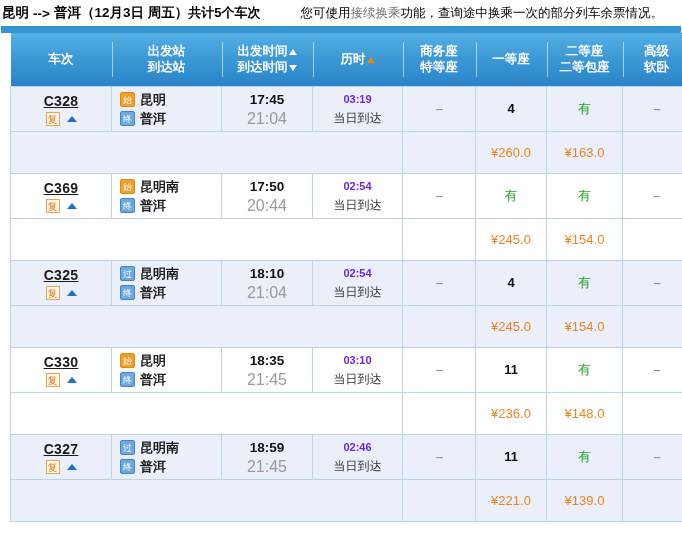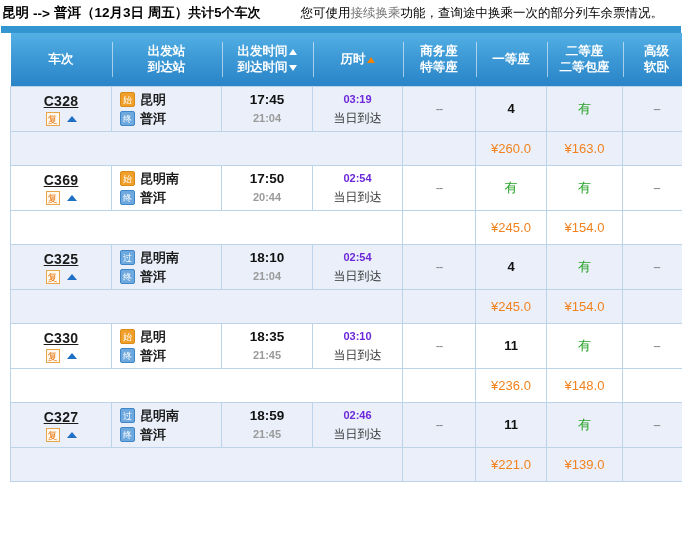--- a/index.html
+++ b/index.html
@@ -99,21 +99,21 @@
     border: 1px solid #bcd4e8;
     padding: 0;
     text-align: center;
     vertical-align: middle;
     font-size: 12.5px;
   }
   tr.shade td { background: #eaeff9; }
   tr.plain td { background: #ffffff; }
 
   .info-row td { height: 45px; }
-  .price-row td { height: 34px; }
+  .price-row td { height: 42px; }
 
   
   .cell-train { position: relative; }
   .train-code {
     display: block;
     font-size: 14px;
     font-weight: bold;
     color: #1a1a1a;
     text-decoration: underline;
     line-height: 15px;
@@ -173,21 +173,21 @@
     font-weight: bold;
     color: #1a1a1a;
   }
 
   
   .t-depart {
     font-size: 13.5px; font-weight: bold; color: #111111;
     line-height: 19px;
   }
   .t-arrive {
-    font-size: 11px; font-weight: bold; color: #9a9a9a;
+    font-size: 16px; font-weight: normal; color: #9a9a9a;
     line-height: 19px;
   }
   .d-dur {
     font-size: 11px; font-weight: bold; color: #6d28d9;
     line-height: 19px;
   }
   .d-note {
     font-size: 12px; color: #333333; line-height: 19px;
   }
 

